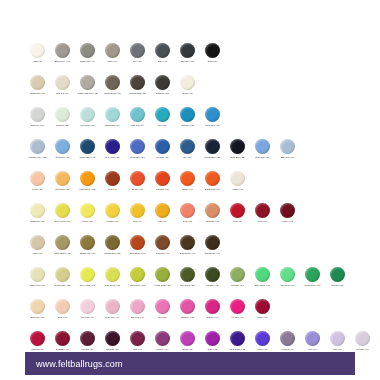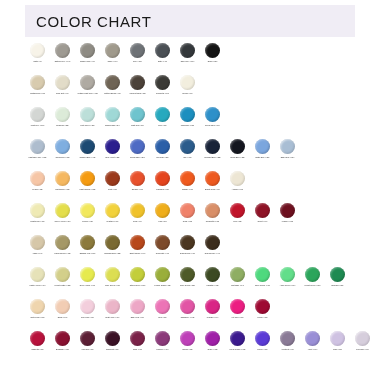--- a/index.html
+++ b/index.html
@@ -97,23 +97,20 @@
     padding-left: 11px;
     font-family: "Liberation Sans", sans-serif;
     white-space: nowrap;
   }
 </style>
 </head>
 <body>
 
 <div class="page">
 
-  <div class="header-band">
-    <div class="chart-title">COLOR CHART</div>
-  </div>
 
   <div class="grid-area">
       <div class="swatch-row">
         <div class="swatch-cell">
           <div class="dot lightc" style="background: rgb(247, 243, 232);"></div>
           <div class="cap">White (#1)</div>
         </div>
         <div class="swatch-cell">
           <div class="dot" style="background: rgb(158, 154, 146);"></div>
           <div class="cap">Natural Grey (#96)</div>
@@ -520,14 +517,17 @@
           <div class="dot lightc" style="background: rgb(207, 194, 226);"></div>
           <div class="cap">Lilac (#13)</div>
         </div>
         <div class="swatch-cell">
           <div class="dot lightc" style="background: rgb(214, 206, 220);"></div>
           <div class="cap">Lavender (#79)</div>
         </div>
       </div>
     </div>
 
+  <div class="footer-bar">
+    <div class="footer-url">www.feltballrugs.com</div>
+  </div>
 
 </div>
 
 </body></html>

